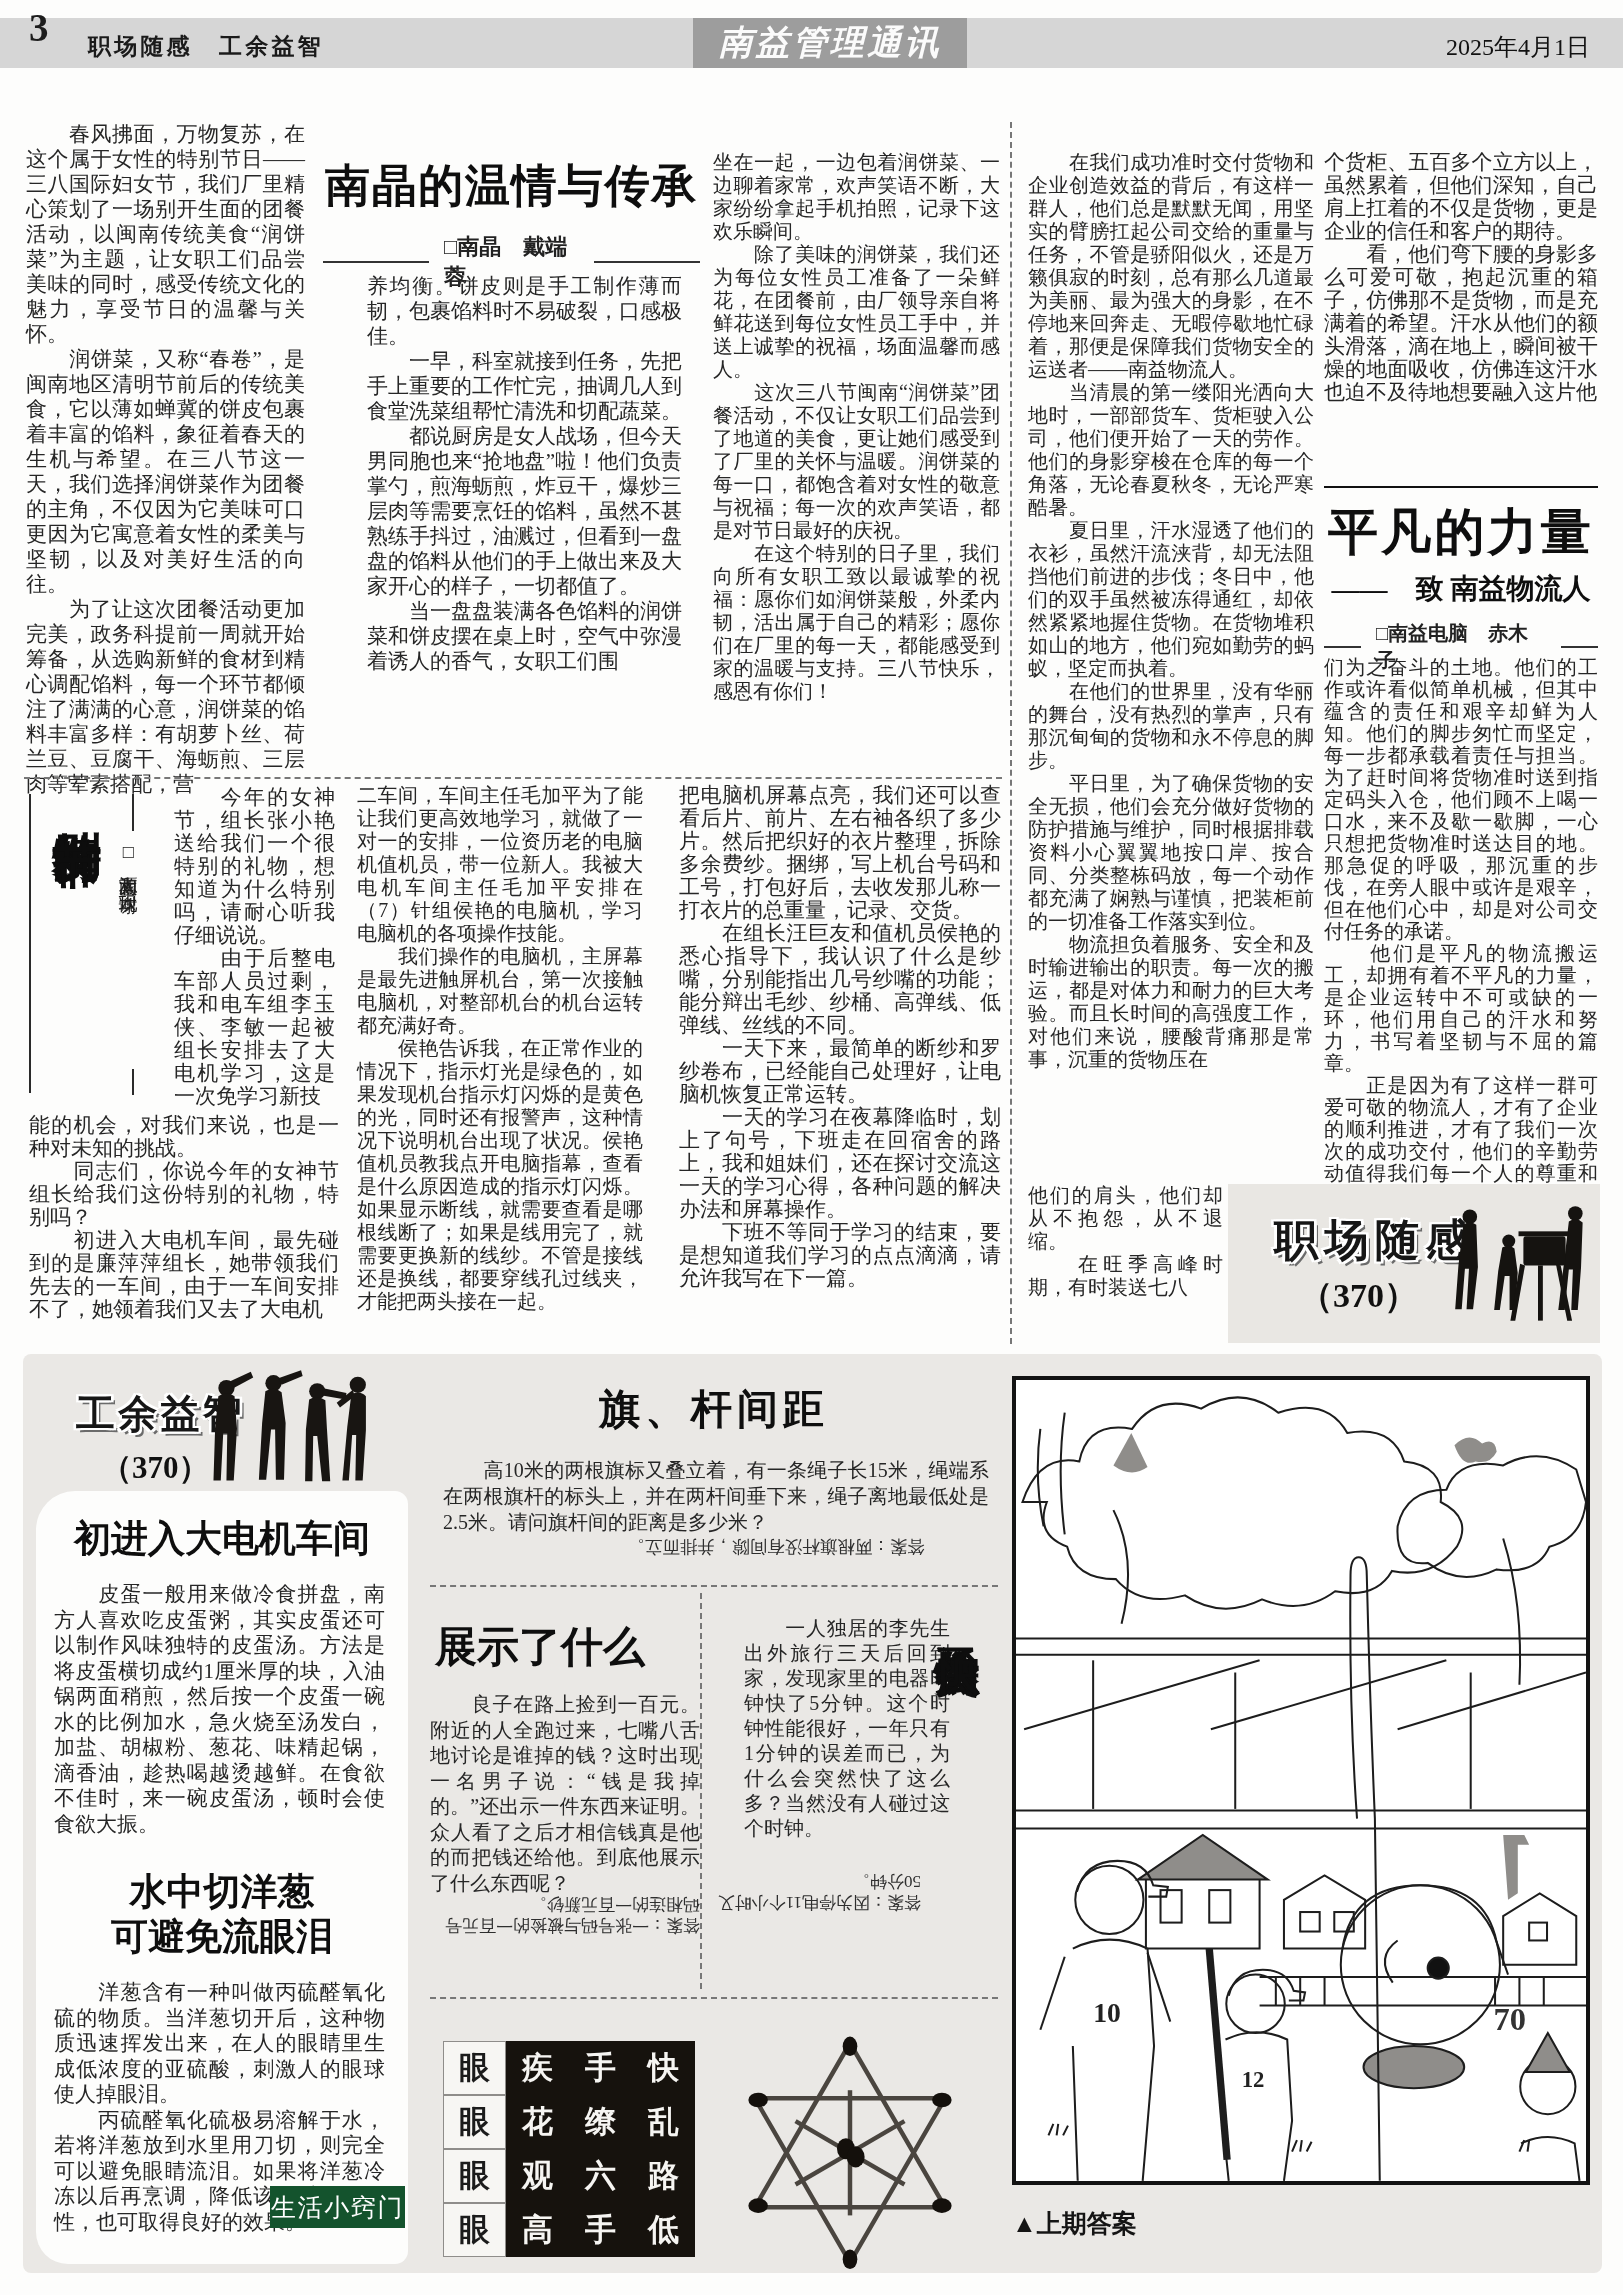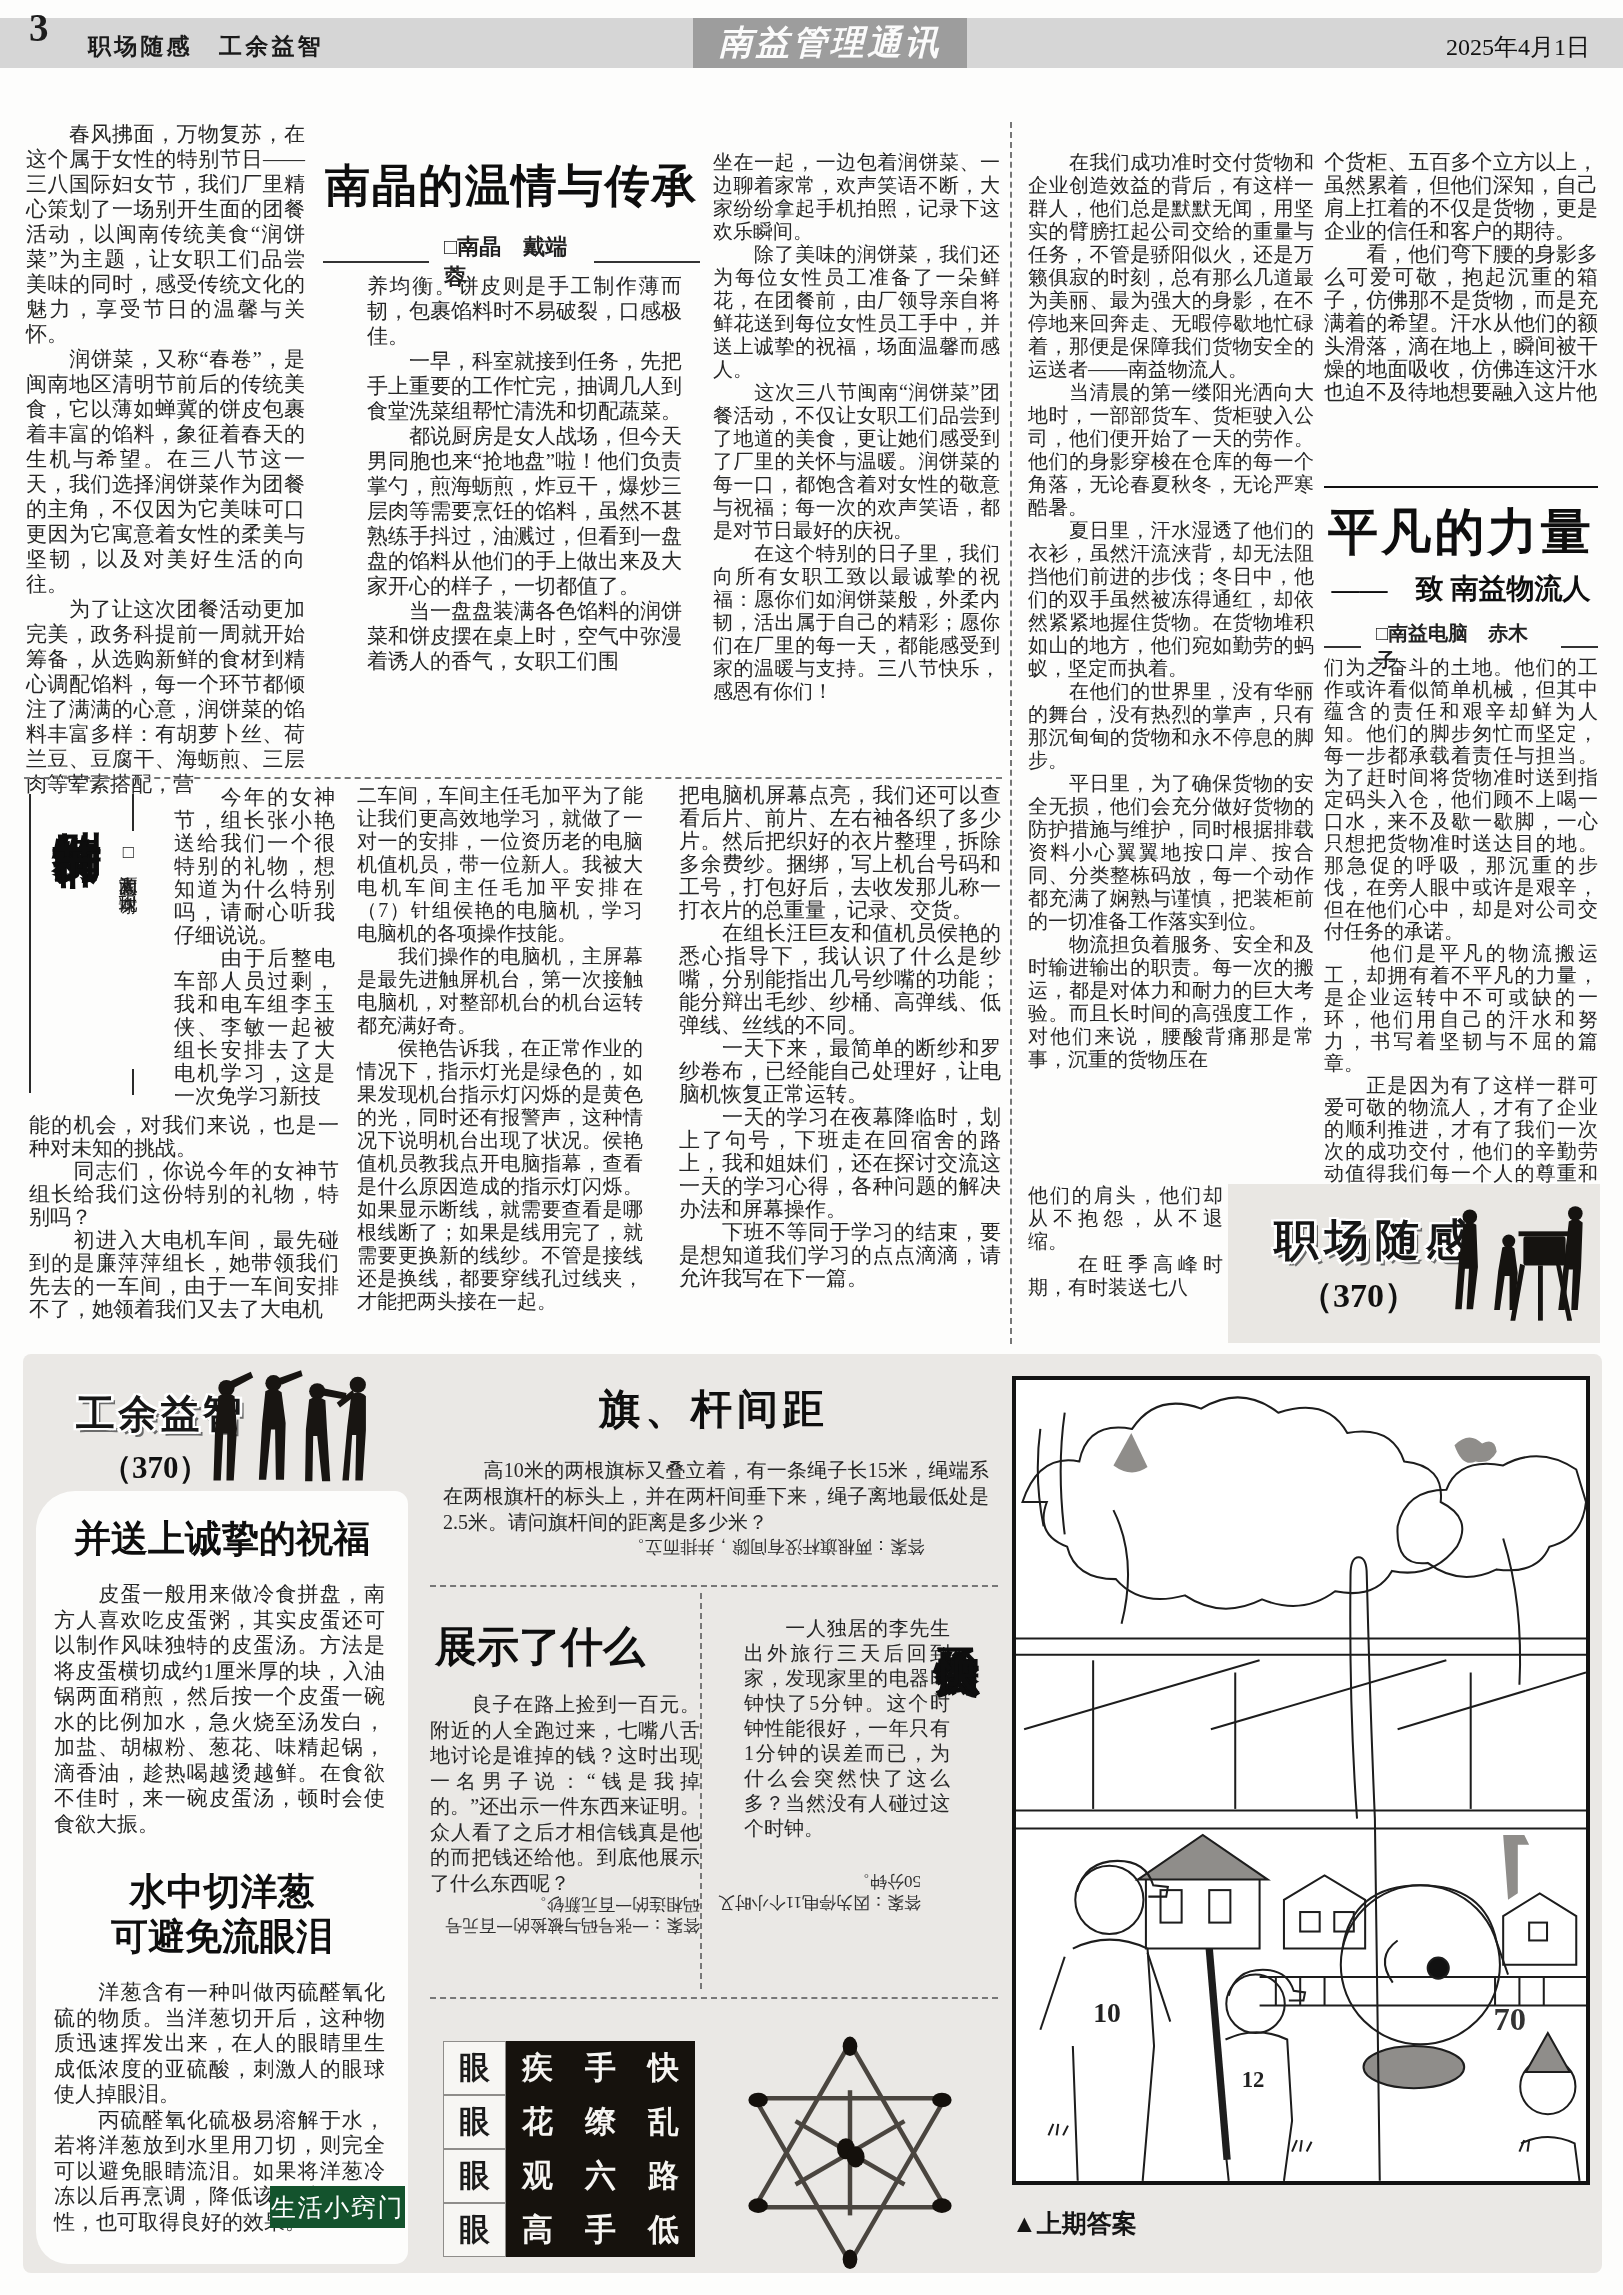--- a/index.html
+++ b/index.html
@@ -206,21 +206,21 @@
           <path d="M144,26 l30,6 -1,8 -29,-5z"></path>
         <path d="M128,40 q10,-6 20,1 l2,36 4,64 -10,0 -6,-56 -5,0 -1,56 -9,0 1,-64z"></path>
         <circle cx="188" cy="22" r="10"></circle>
           <path d="M182,28 l-20,16 4,6 18,-14z"></path>
         <path d="M180,34 q10,-6 18,2 l0,42 -4,62 -9,0 1,-56 -5,0 -4,56 -8,0 6,-66z"></path>
       </g>
     </svg>
   </div>
 
   <div class="abs" id="tip-panel"></div>
-  <div class="abs headline" id="tip1-title">并送上诚挚的祝福</div>
+  <div class="abs headline" id="tip1-title">初进入大电机车间</div>
   <div class="abs coltext" id="tip1-body">　　皮蛋一般用来做冷食拼盘，南方人喜欢吃皮蛋粥，其实皮蛋还可以制作风味独特的皮蛋汤。方法是将皮蛋横切成约1厘米厚的块，入油锅两面稍煎，然后按一个皮蛋一碗水的比例加水，急火烧至汤发白，加盐、胡椒粉、葱花、味精起锅，滴香油，趁热喝越烫越鲜。在食欲不佳时，来一碗皮蛋汤，顿时会使食欲大振。</div>
   <div class="abs headline" id="tip2-title">水中切洋葱
 可避免流眼泪</div>
   <div class="abs coltext" id="tip2-body">　　洋葱含有一种叫做丙硫醛氧化硫的物质。当洋葱切开后，这种物质迅速挥发出来，在人的眼睛里生成低浓度的亚硫酸，刺激人的眼球使人掉眼泪。
 　　丙硫醛氧化硫极易溶解于水，若将洋葱放到水里用刀切，则完全可以避免眼睛流泪。如果将洋葱冷冻以后再烹调，降低该物质的挥发性，也可取得良好的效果。</div>
   <div class="abs" id="tip-tag">生活小窍门</div>
 
   <div class="abs headline" id="pz1-title">旗、杆间距</div>
   <div class="abs coltext" id="pz1-body">　　高10米的两根旗标又叠立着，有一条绳子长15米，绳端系在两根旗杆的标头上，并在两杆间垂下来，绳子离地最低处是2.5米。请问旗杆间的距离是多少米？</div>
   <div class="abs flip" id="pz1-answer">答案：两根旗杆没有间隙，并排而立。</div>

